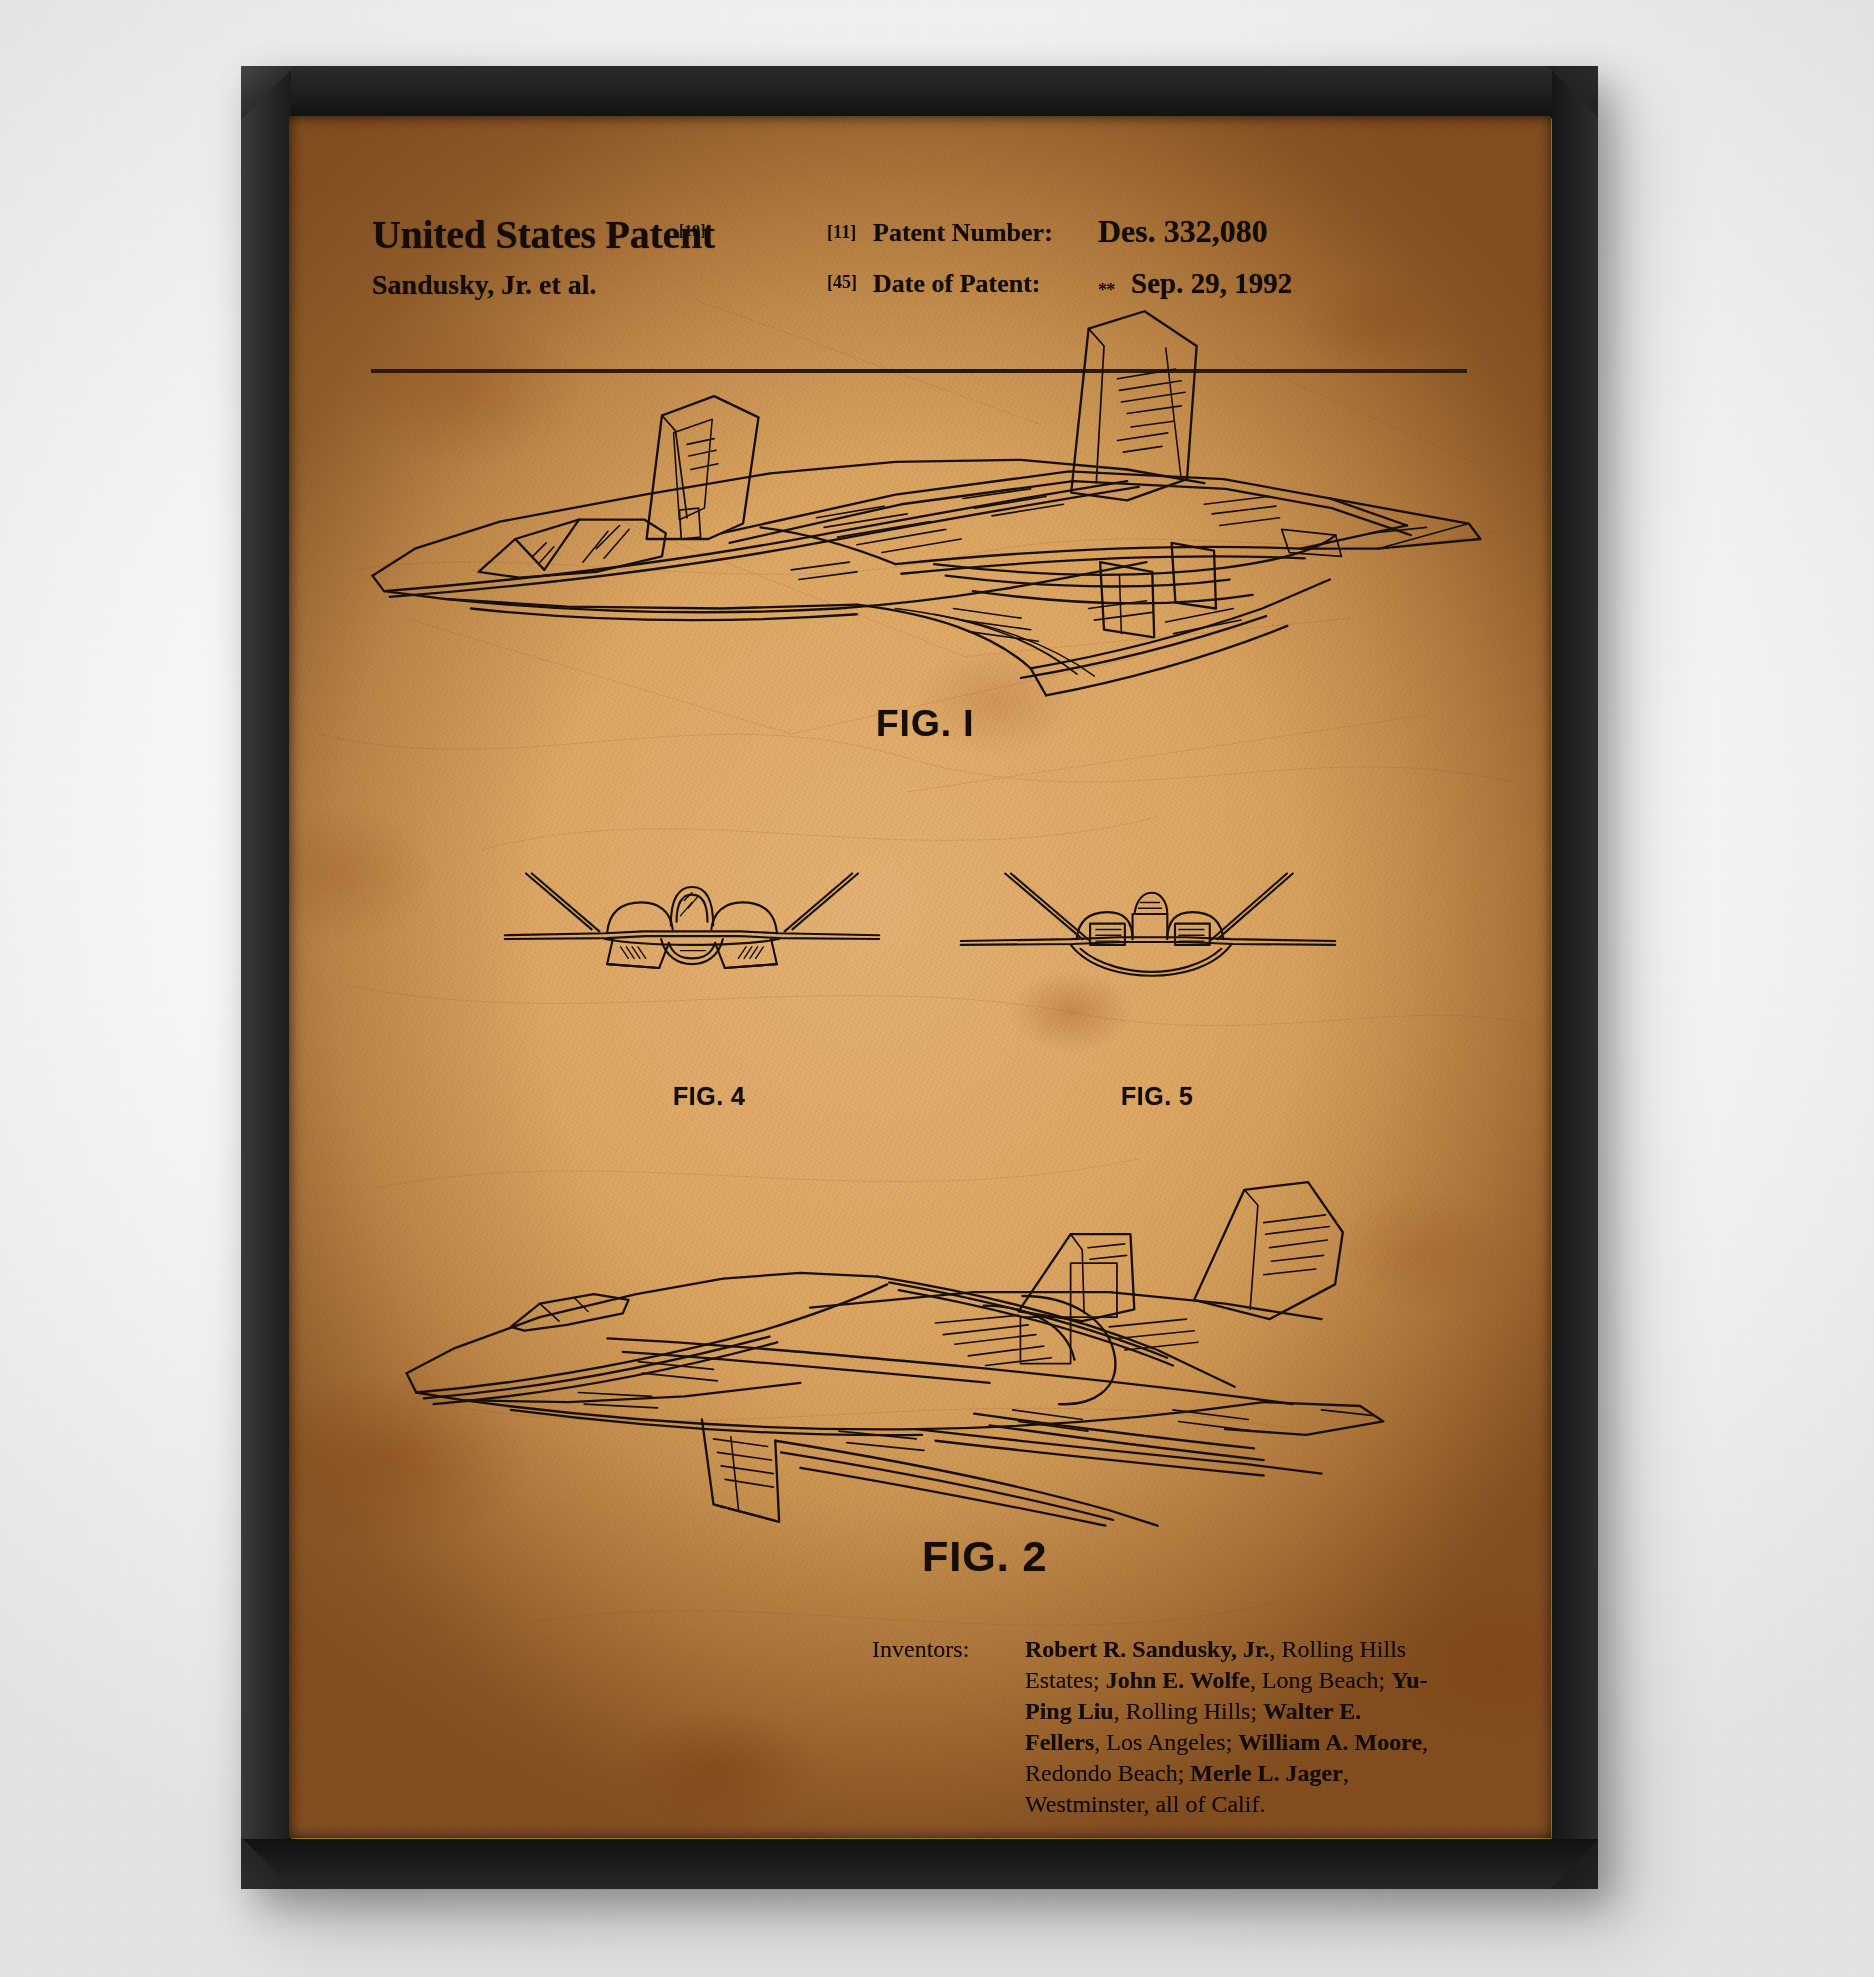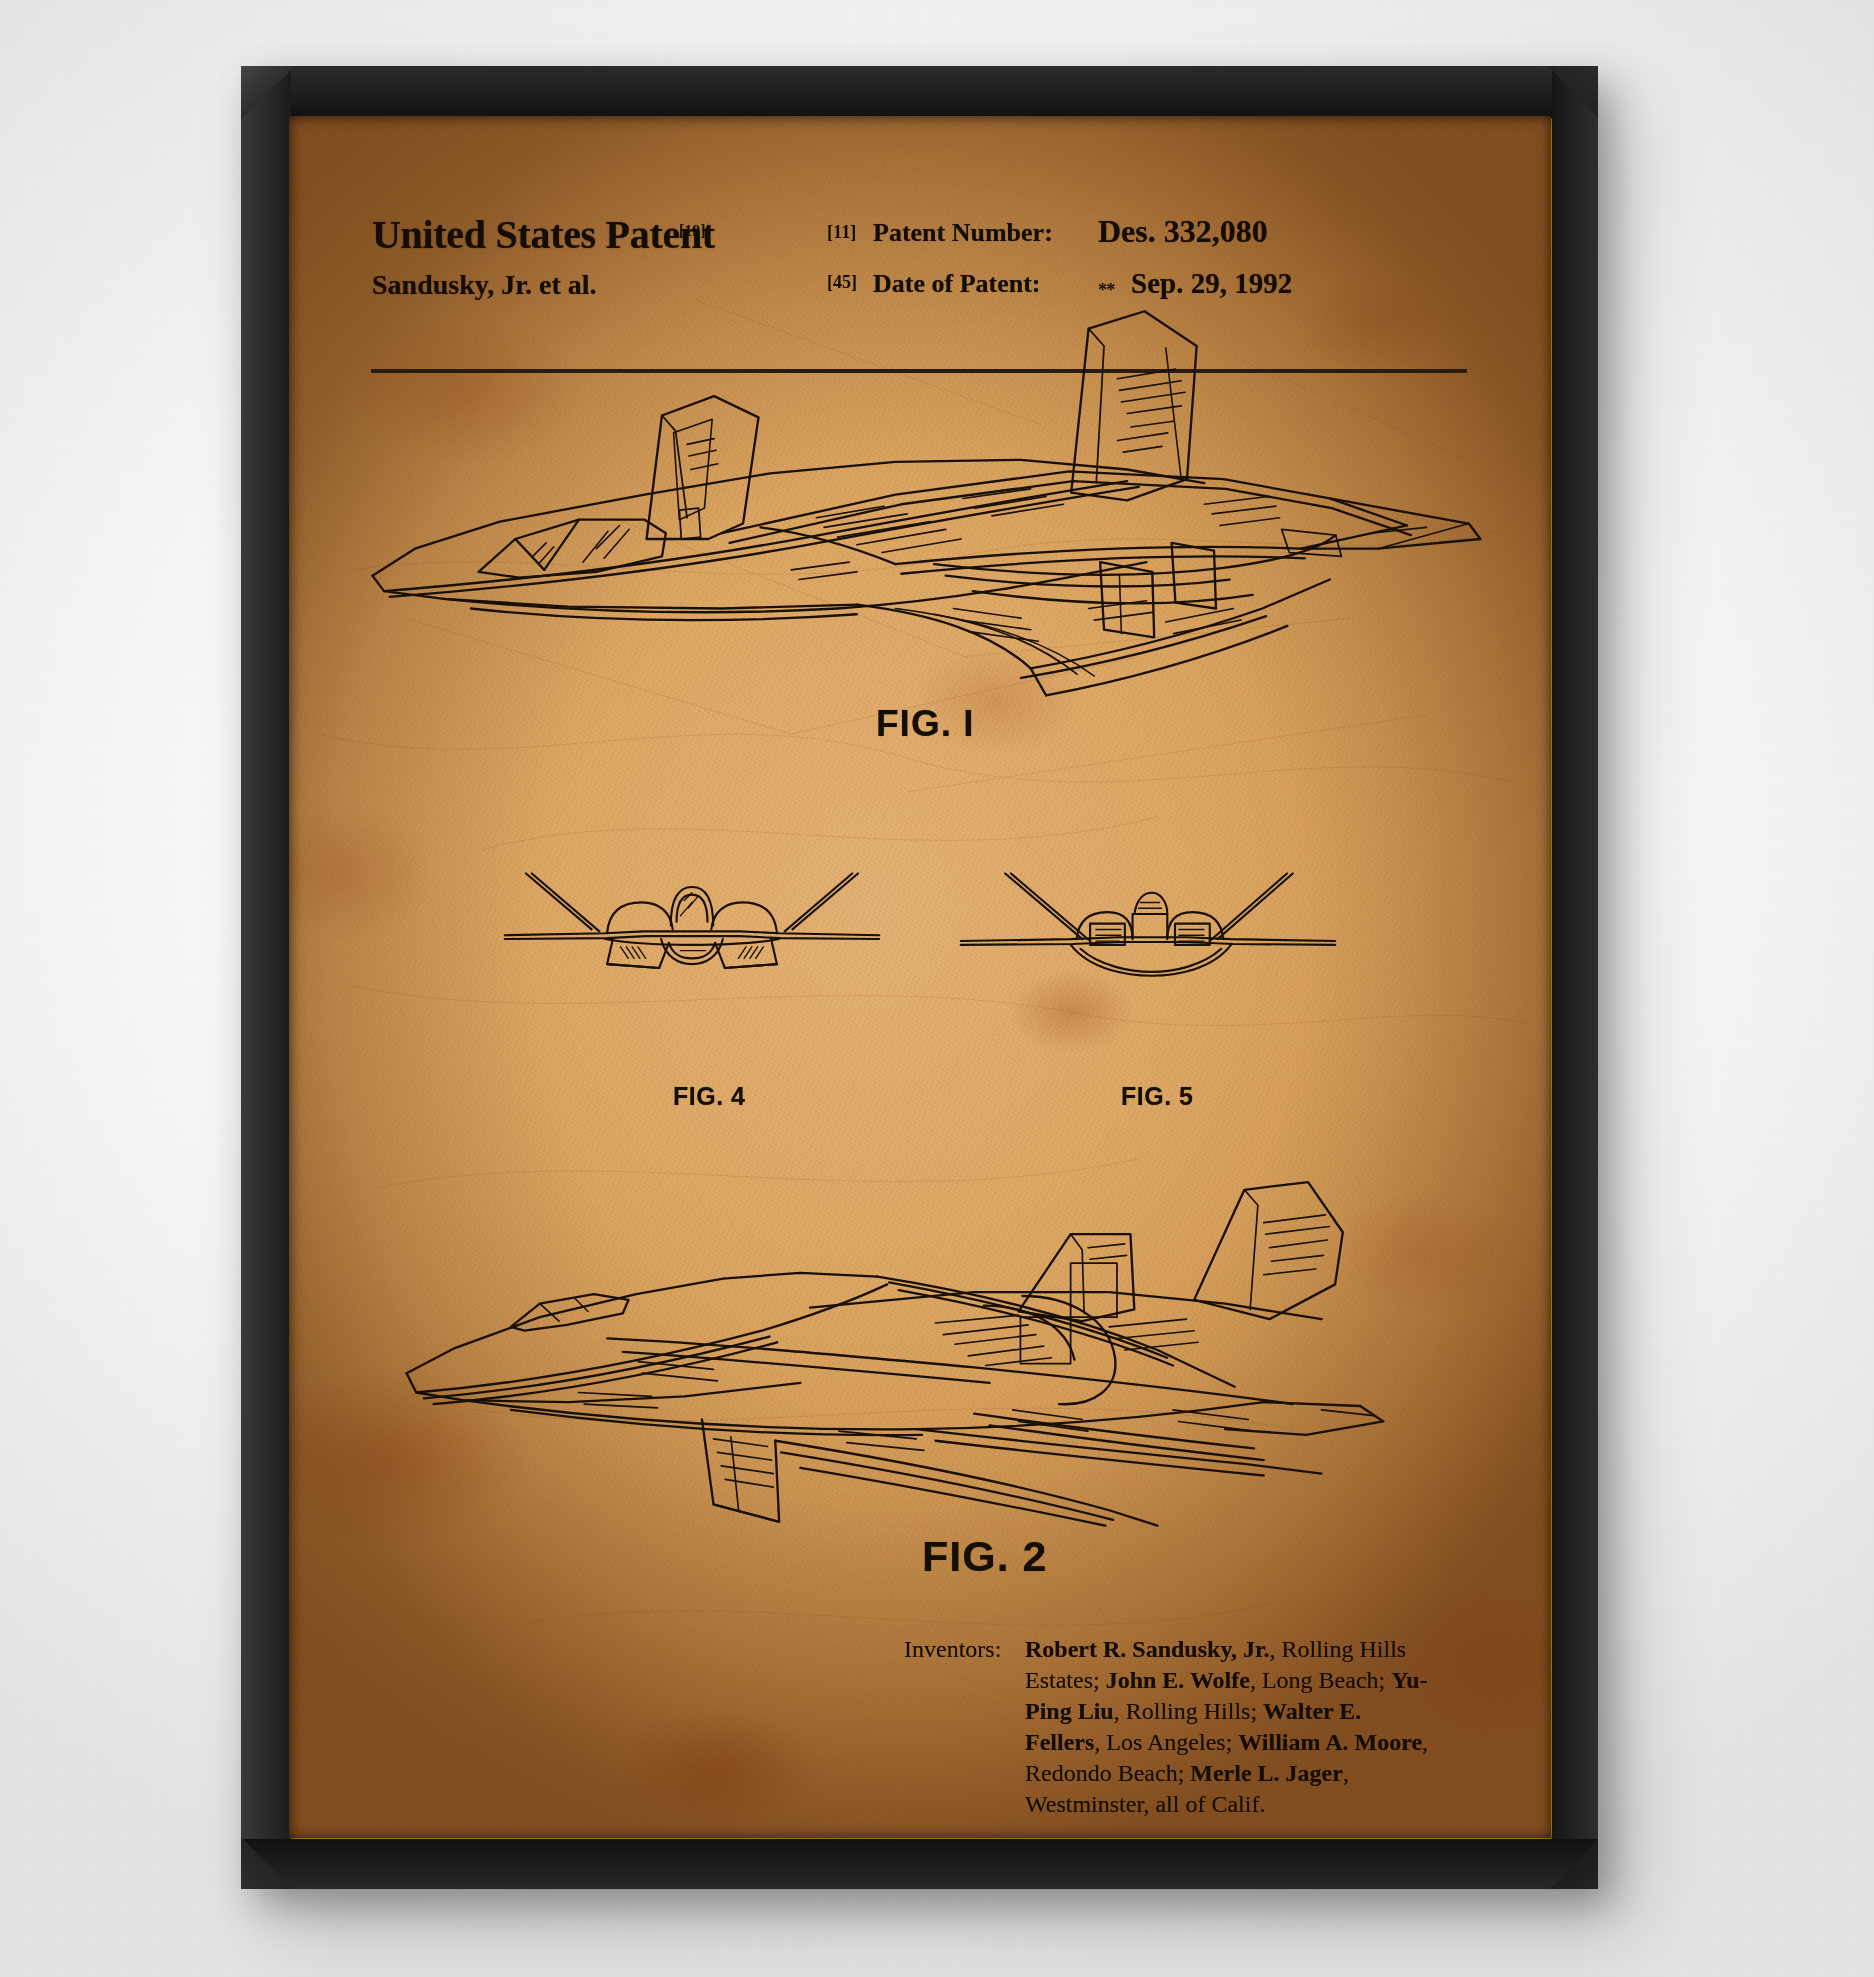--- a/index.html
+++ b/index.html
@@ -192,21 +192,20 @@
 
   
   #inventors{
     position:absolute;left:583px;top:1518px;width:637px;
     font-family:"Liberation Serif", serif;
     font-size:24px;line-height:31px;color:#140d05;
   }
   #inventors .lbl{
     position:absolute;left:0;top:0;font-weight:normal;font-size:24px;
     text-shadow:0 0 0.6px rgba(20,10,2,.45);
-    margin-left:32px;
   }
   #inventors .body{
     position:absolute;left:153px;top:0;width:406px;
     text-shadow:0 0 0.6px rgba(20,10,2,.45);
   }
   #inventors .body b{font-weight:bold;}
 
   
   .drawing{position:absolute;}
   .drawing svg{display:block;overflow:visible;}

